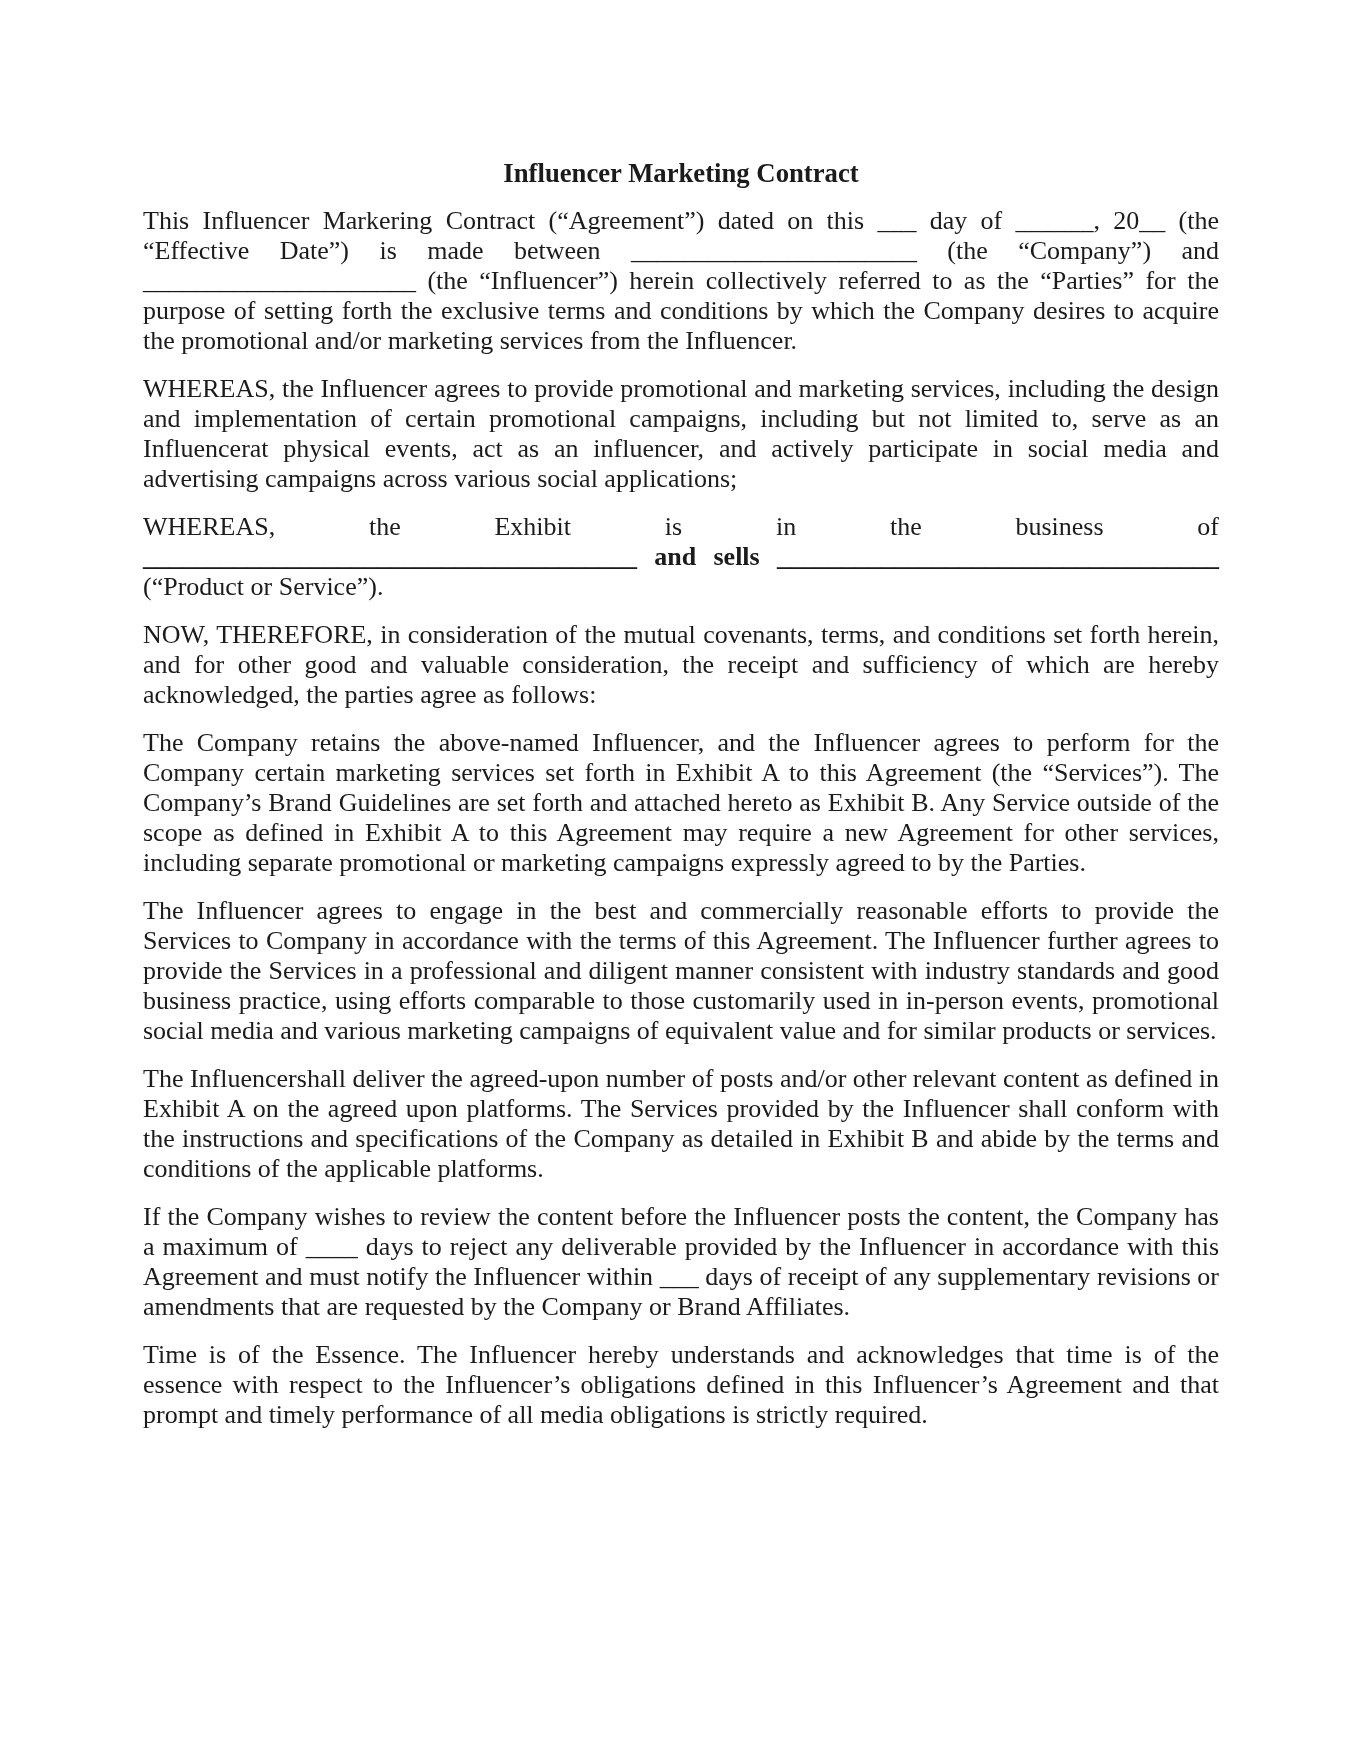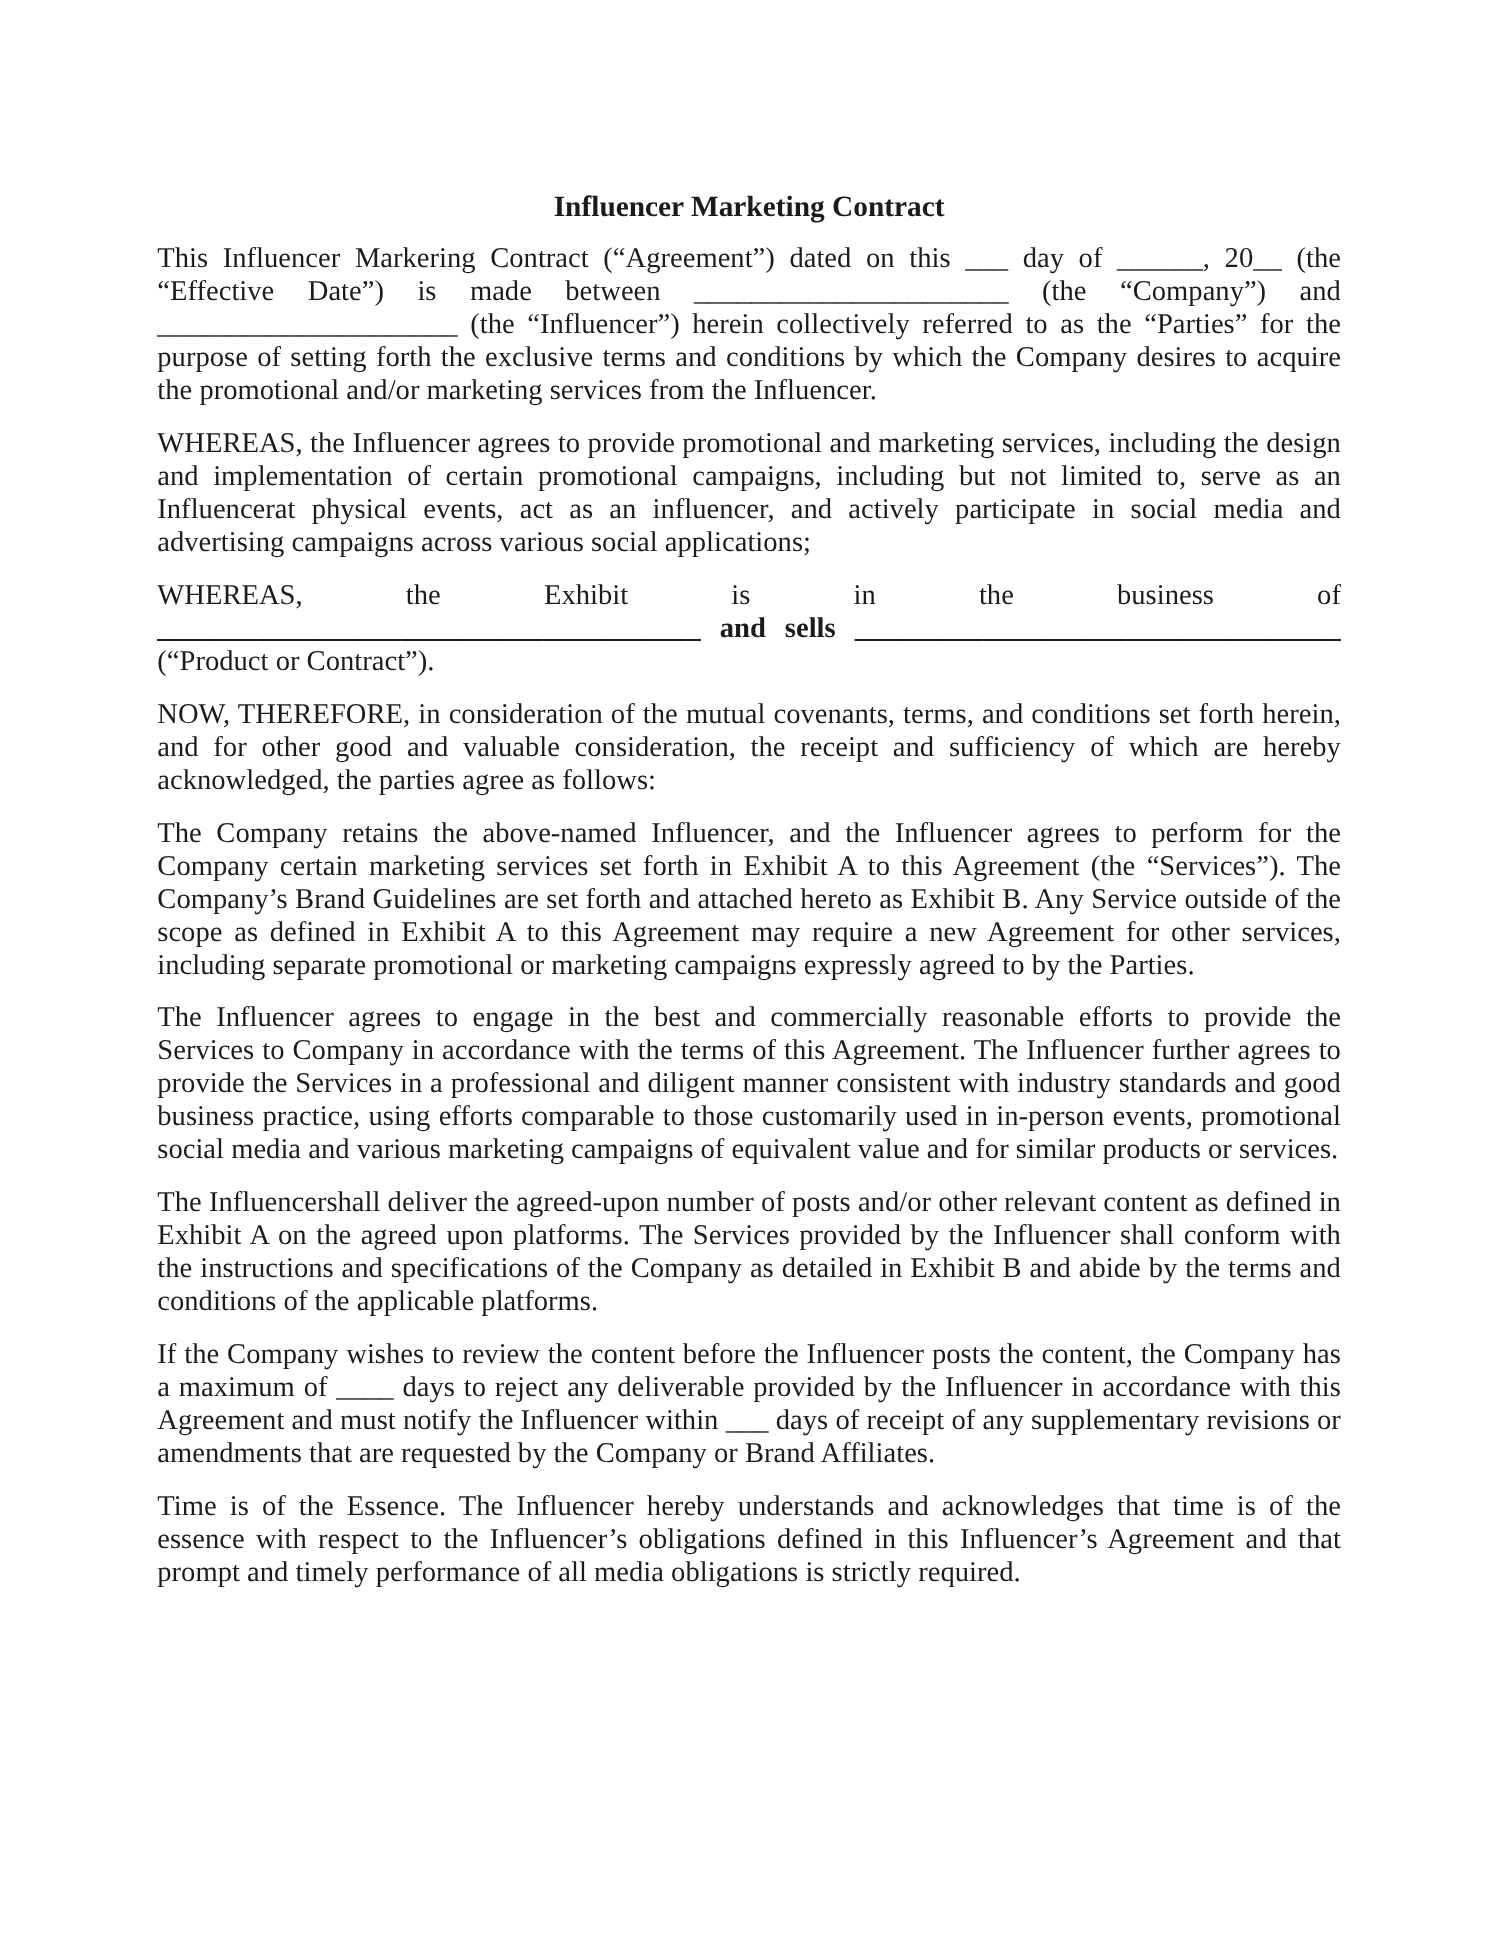--- a/index.html
+++ b/index.html
@@ -11,21 +11,21 @@
     position: relative;
     width: 1360px;
     height: 1760px;
     background: #ffffff;
     overflow: hidden;
     font-family: "Liberation Serif", serif;
   }
   .content {
     position: absolute;
     left: 143px;
-    top: 172px;
+    top: 158px;
     width: 1076px;
     color: #1b1b1b;
   }
   .title {
     font-size: 26.7px;
     line-height: 30px;
     font-weight: 700;
     text-align: center;
     margin: 0 0 18px 0;
   }
@@ -48,21 +48,21 @@
 
 <div class="page">
   <div class="content">
 
     <h1 class="title">Influencer Marketing Contract</h1>
 
     <p class="para"><span>This Influencer Markering Contract (“Agreement”) dated on this ___ day of ______, 20__ (the “Effective Date”) is made between ______________________ (the “Company”) and _____________________ (the “Influencer”) herein collectively referred to as the “Parties”  for the purpose of setting forth the exclusive terms and conditions by which the Company desires to acquire the promotional and/or marketing services from the Influencer.</span></p>
 
     <p class="para"><b>WHEREAS</b><span>, the Influencer agrees to provide promotional and marketing services, including the design and implementation of certain promotional campaigns, including but not limited to, serve as an Influencerat physical events, act as an influencer, and actively participate in social media and advertising campaigns across various social applications;</span></p>
 
-    <p class="para"><b>WHEREAS</b><span>, the Exhibit is in the business of </span><span class="nowrap">______________________________________ and sells __________________________________</span><span> (“Product or Contract”).</span></p>
+    <p class="para"><b>WHEREAS</b><span>, the Exhibit is in the business of </span><span class="nowrap">______________________________________ and sells __________________________________</span><span> (“Product or Service”).</span></p>
 
     <p class="para"><b>NOW, THEREFORE</b><span>, in consideration of the mutual covenants, terms, and conditions set forth herein, and for other good and valuable consideration, the receipt and sufficiency of which are hereby acknowledged, the parties agree as follows:</span></p>
 
 
     <p class="para"><span>The Company retains the above-named Influencer, and the Influencer agrees to perform for the Company certain marketing services set forth in </span><b>Exhibit A</b><span> to this Agreement (the “Services”). The Company’s Brand Guidelines are set forth and attached hereto as </span><b>Exhibit B</b><span>. Any Service outside of the scope as defined in Exhibit A to this Agreement may require a new Agreement for other services, including separate promotional or marketing campaigns expressly agreed to by the Parties.</span></p>
 
     <p class="para"><span>The Influencer agrees to engage in the best and commercially reasonable efforts to provide the Services to Company in accordance with the terms of this Agreement. The Influencer further agrees to provide the Services in a professional and diligent manner consistent with industry standards and good business practice, using efforts comparable to those customarily used in in-person events, promotional social media and various marketing campaigns of equivalent value and for similar products or services.</span></p>
 
     <p class="para"><span>The Influencershall deliver the agreed-upon number of posts and/or other relevant content as defined in Exhibit A on the agreed upon platforms. The Services provided by the Influencer shall conform with the instructions and specifications of the Company as detailed in Exhibit B and abide by the terms and conditions of the applicable platforms.</span></p>
 

